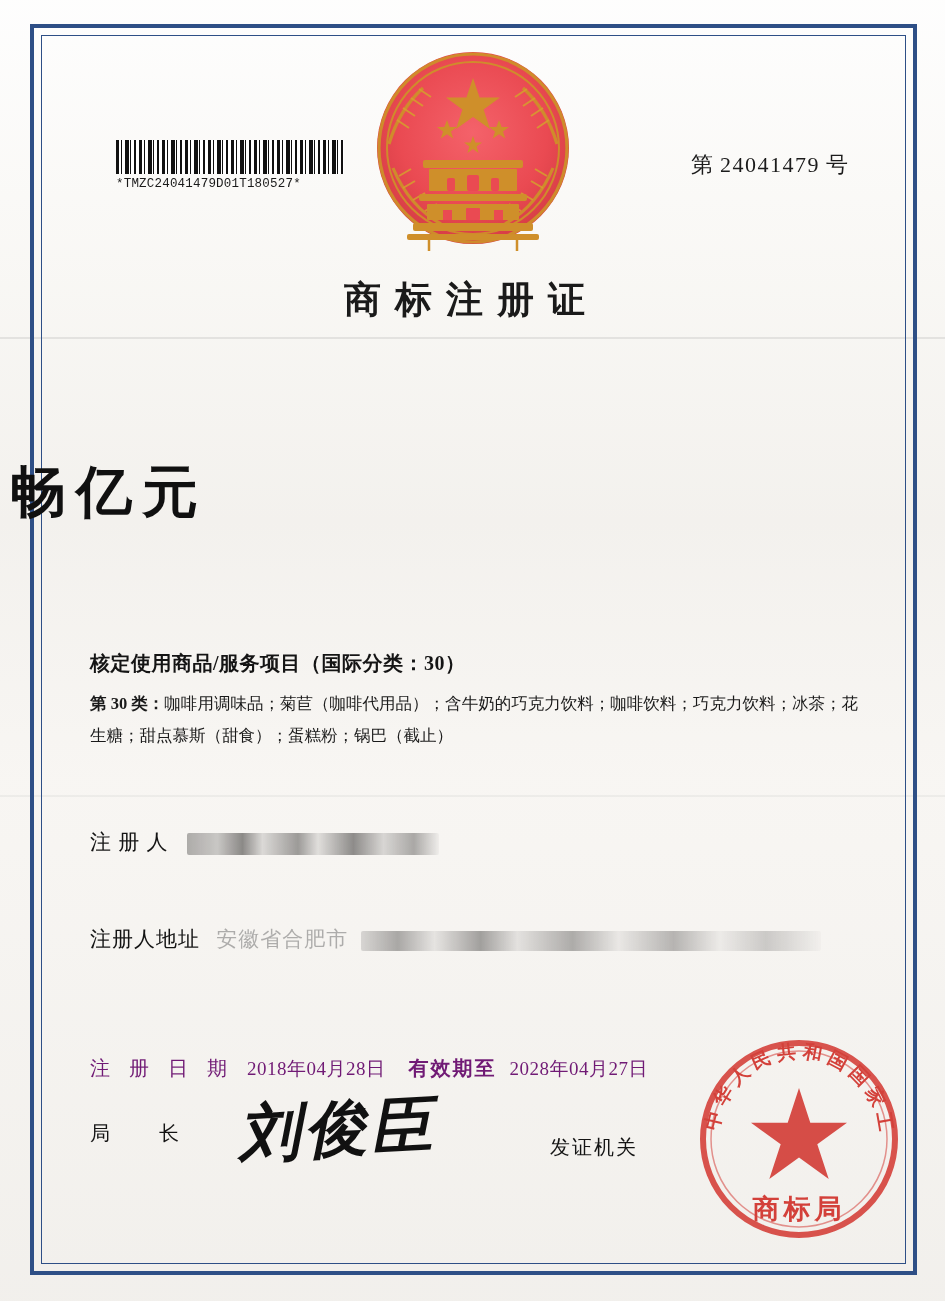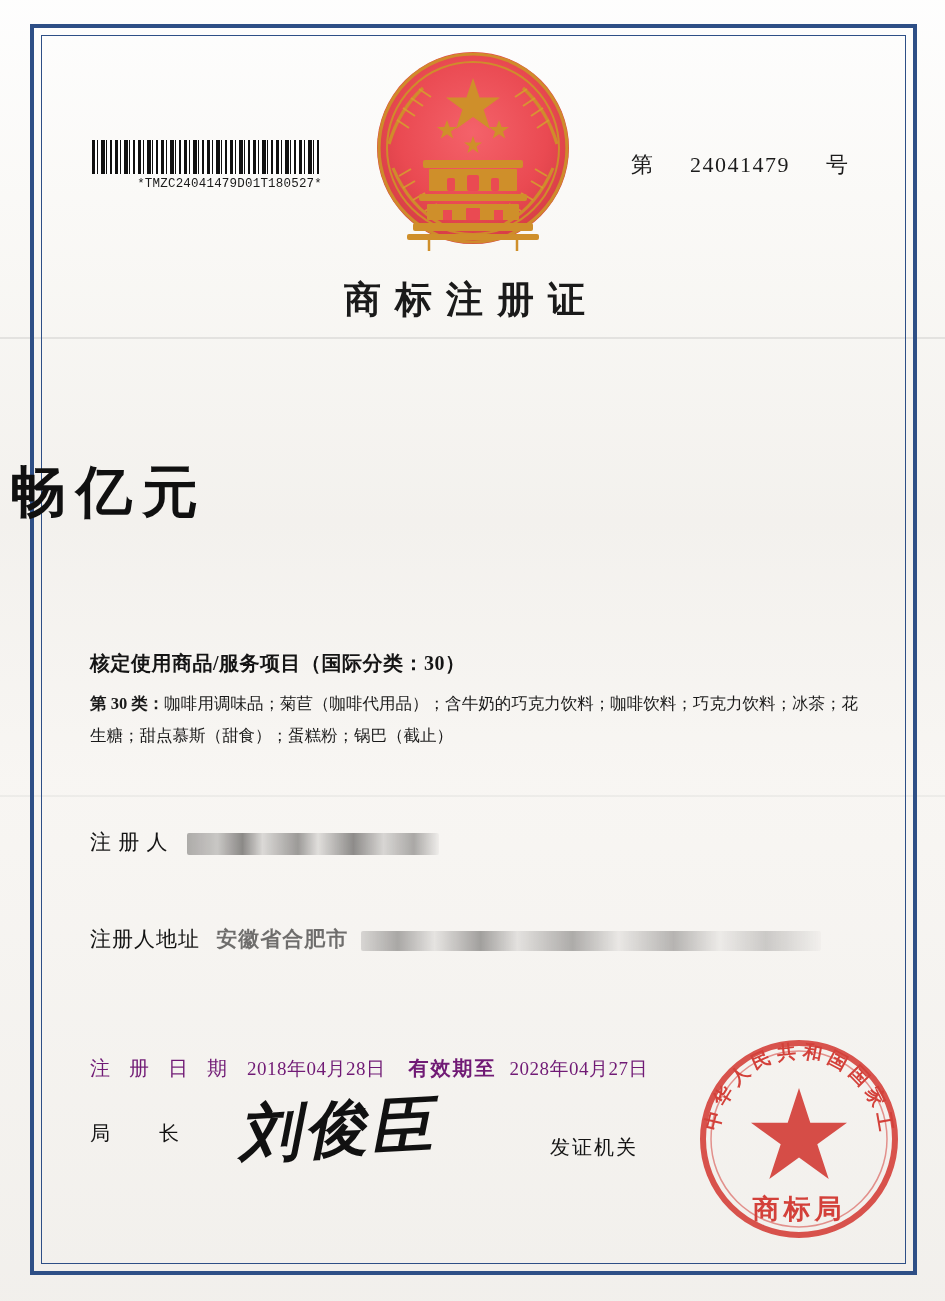--- a/index.html
+++ b/index.html
@@ -46,24 +46,24 @@
     left: 41px;
     top: 35px;
     right: 39px;
     bottom: 37px;
     border: 1px solid #2e4f86;
   }
 
   
   .barcode-block {
     position: absolute;
-    left: 92px;
+    left: 116px;
     top: 140px;
     width: 230px;
-    text-align: right;
+    text-align: left;
   }
   .barcode-bars {
     height: 34px;
     width: 228px;
     background:
       repeating-linear-gradient(90deg,
         #111 0px, #111 3px, #fff 3px, #fff 5px,
         #111 5px, #111 6px, #fff 6px, #fff 9px,
         #111 9px, #111 13px, #fff 13px, #fff 14px,
         #111 14px, #111 15px, #fff 15px, #fff 18px,
@@ -79,21 +79,21 @@
   .cert-number {
     position: absolute;
     right: 96px;
     top: 150px;
     font-size: 22px;
     color: #1b1b1b;
     letter-spacing: 1px;
     white-space: nowrap;
   }
   .cert-number .num {
-    margin: 0 36px;
+    margin: 0 6px;
     letter-spacing: 1.5px;
   }
 
   
   .emblem {
     position: absolute;
     left: 50%;
     top: 48px;
     transform: translateX(-50%);
     width: 220px;
@@ -185,21 +185,21 @@
     margin-left: 6px;
     background:
       linear-gradient(90deg,
         rgba(190,188,186,0.55) 0%, rgba(150,148,146,0.8) 8%,
         rgba(210,208,206,0.45) 16%, rgba(140,138,136,0.8) 26%,
         rgba(205,203,201,0.45) 34%, rgba(155,153,151,0.8) 46%,
         rgba(215,213,211,0.4) 56%, rgba(160,158,156,0.75) 68%,
         rgba(220,218,216,0.35) 78%, rgba(175,173,171,0.6) 88%,
         rgba(232,230,228,0.3) 100%);
   }
-  .addr-prefix { color: #000000; opacity: 0.55; filter: blur(0.6px); margin-left: 10px; font-weight: bold; }
+  .addr-prefix { color: #737373; opacity: 0.55; filter: blur(0.6px); margin-left: 10px; }
 
   
   .dates-row {
     position: absolute;
     left: 90px;
     top: 1055px;
     font-size: 20px;
     color: #701a75;
     white-space: nowrap;
   }

